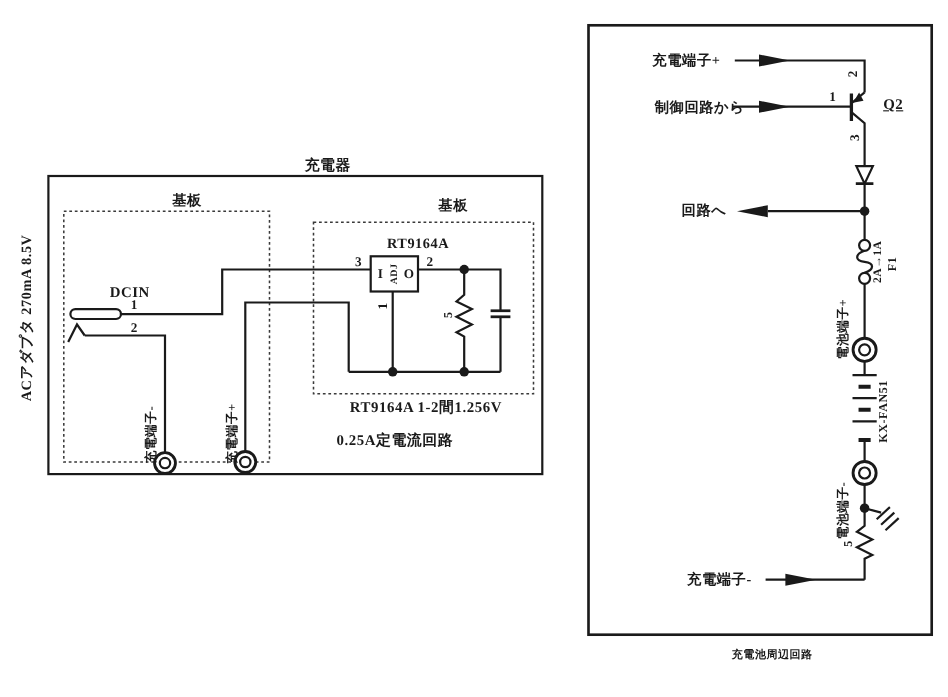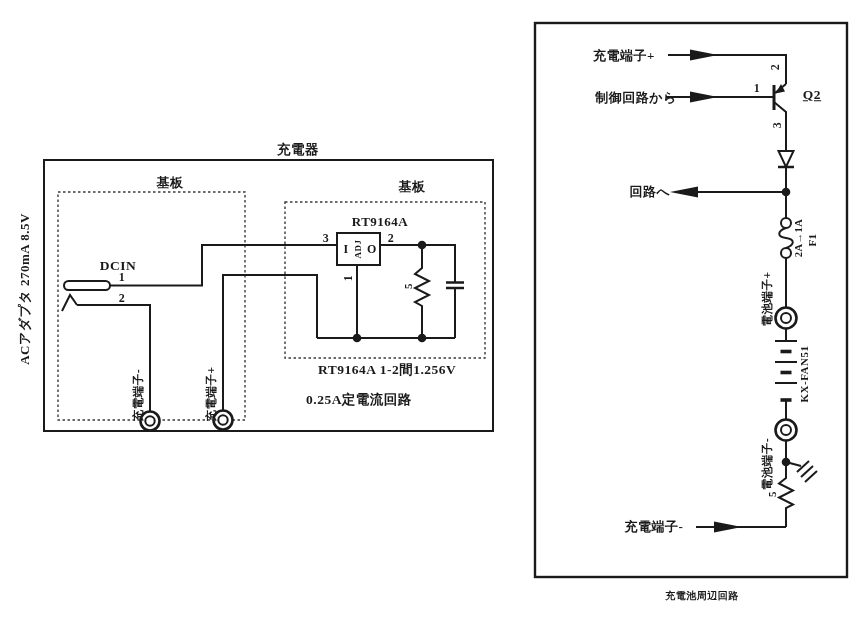--- a/index.html
+++ b/index.html
@@ -209,21 +209,21 @@
   <div class="lbl v fs115" style="left:212px;top:394px;">充電端子+</div>
 
   <div class="lbl fs13" style="left:624px;top:55px;">充電端子+</div>
   <div class="lbl fs13" style="left:636px;top:97px;">制御回路から</div>
 
   <div class="lbl fs135" style="left:812px;top:95px;text-decoration:underline;">Q2</div>
   <div class="lbl fs12" style="left:757px;top:88px;">1</div>
   <div class="lbl v fs12" style="left:775px;top:67px;">2</div>
   <div class="lbl v fs12" style="left:777px;top:125px;">3</div>
 
-  <div class="lbl fs13" style="left:640px;top:191px;margin-left:10px;">回路へ</div>
+  <div class="lbl fs13" style="left:640px;top:191px;">回路へ</div>
 
   <div class="lbl v fs10" style="left:799px;top:238px;">2A→1A</div>
   <div class="lbl v fs11" style="left:812px;top:240px;">F1</div>
 
   <div class="lbl v fs115" style="left:768px;top:299px;">電池端子+</div>
   <div class="lbl v fs11" style="left:804px;top:374px;">KX-FAN51</div>
   <div class="lbl v fs115" style="left:768px;top:464px;">電池端子-</div>
 
   <div class="lbl v fs11" style="left:772px;top:494px;">5</div>
 

